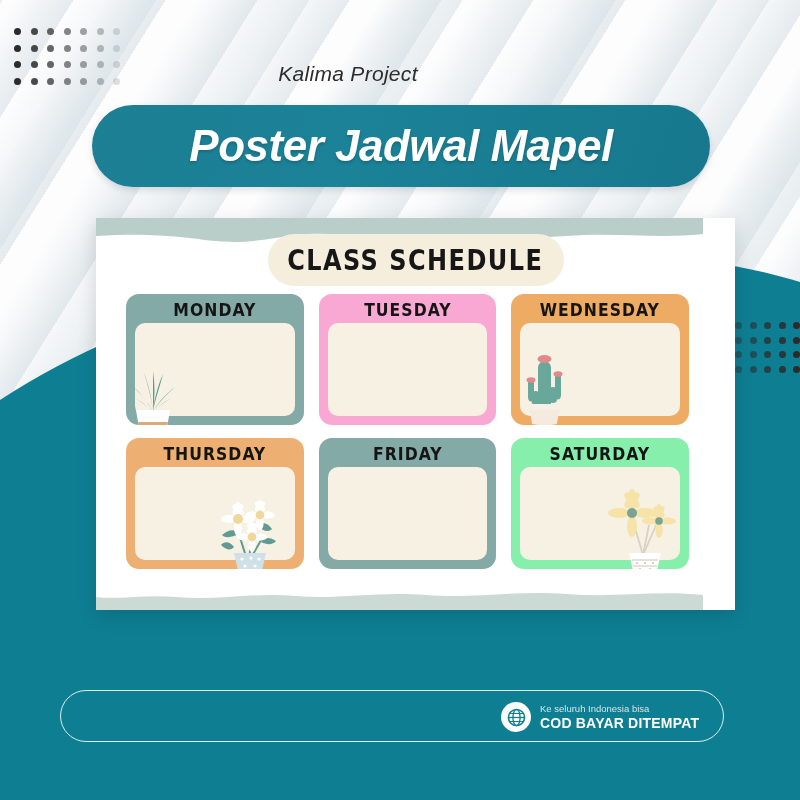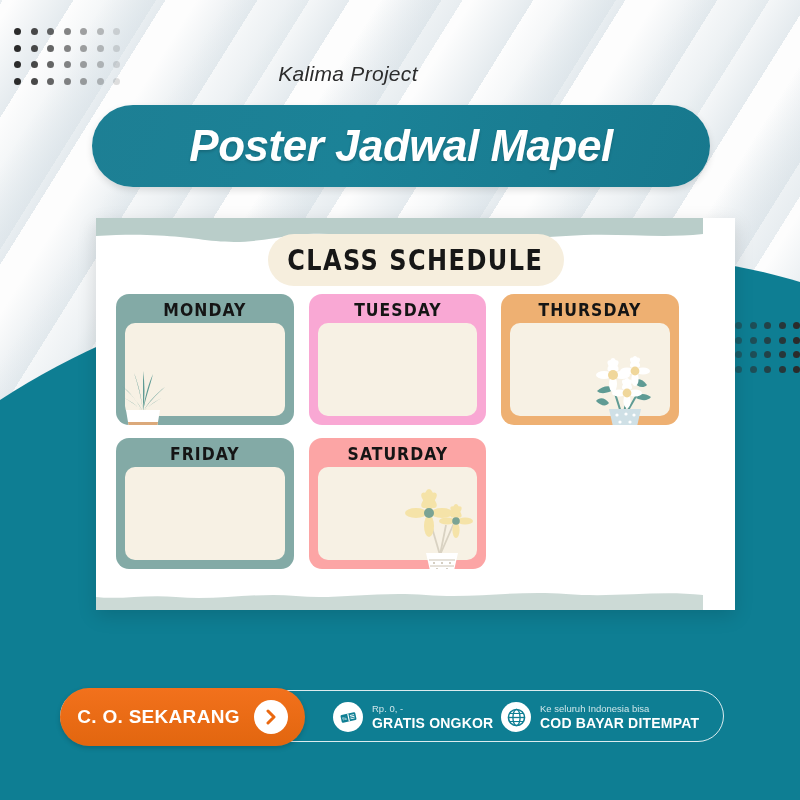--- a/index.html
+++ b/index.html
@@ -93,21 +93,21 @@
   .sched-pill .s{
     font-size:29px;font-weight:bold;color:#171717;
     letter-spacing:1.6px;
     font-family:"DejaVu Sans Condensed","Liberation Sans Narrow","Liberation Sans",sans-serif;
     transform:scaleX(.92);
     white-space:nowrap;
   }
 
   
   .grid{
-    position:absolute;left:20px;top:76px;width:563px;
+    position:absolute;left:30px;top:76px;width:563px;
     display:grid;grid-template-columns:repeat(3,1fr);
     gap:13px 15px;
   }
   .daycard{
     height:131px;border-radius:13px;position:relative;overflow:hidden;
     padding:4px;box-sizing:border-box;
   }
   .daycard .dname{
     position:relative;z-index:3;
     text-align:center;font-size:18.5px;font-weight:bold;color:#151515;
@@ -270,20 +270,40 @@
         <path d="M31,54 C26,47 19,42 12,39 C20,43 27,48 31,54 Z"></path>
         <path d="M31,54 C36,47 43,42 50,39 C42,43 35,48 31,54 Z"></path>
       </g>
       <path d="M14,51 L48,51 L45,69 C45,71 42,72 31,72 C20,72 17,71 17,69 Z" fill="#ffffff"></path>
       <path d="M16,63 L46,63 L45,69 C45,71 42,72 31,72 C20,72 17,71 17,69 Z" fill="#dba97a"></path>
     </svg></div>
         </div>
         <div class="daycard" style="background: #f9a8d4;">
           <div class="dname">TUESDAY</div>
           <div class="inner" style="background: rgb(247, 241, 228);"></div>
+        </div>
+        <div class="daycard" style="background: rgb(238, 171, 99);">
+          <div class="dname">WEDNESDAY</div>
+          <div class="inner" style="background: rgb(247, 241, 228);"></div>
+          <div class="art" style="left:4px;bottom:-4px;"><svg width="58" height="78" viewBox="0 0 58 78">
+      <g fill="#6aa79b">
+        <rect x="23" y="14" width="13" height="52" rx="6.5"></rect>
+        <path d="M13,36 C13,30 19,30 19,36 L19,50 C19,56 13,56 13,50 Z"></path>
+        <rect x="16.5" y="44" width="8" height="14" rx="4"></rect>
+        <path d="M40,30 C40,24 46,24 46,30 L46,48 C46,54 40,54 40,48 Z"></path>
+        <rect x="34" y="40" width="8" height="16" rx="4"></rect>
+      </g>
+      <g fill="#e08a8a">
+        <ellipse cx="29.5" cy="12" rx="7" ry="4"></ellipse>
+        <ellipse cx="16" cy="33" rx="4.5" ry="2.8"></ellipse>
+        <ellipse cx="43" cy="27" rx="4.5" ry="2.8"></ellipse>
+      </g>
+      <path d="M14,60 L45,60 L42,76 C42,77.5 39,78 29.5,78 C20,78 17,77.5 17,76 Z" fill="#f4eadd"></path>
+      <path d="M12,57 L47,57 L46,63 L13,63 Z" fill="#f7f0e6"></path>
+    </svg></div>
         </div>
         <div class="daycard" style="background: rgb(238, 176, 114);">
           <div class="dname">THURSDAY</div>
           <div class="inner" style="background: rgb(247, 241, 228);"></div>
           <div class="art" style="right:6px;bottom:-12px;"><svg width="100" height="92" viewBox="0 0 100 92">
       <g stroke="#5f9b94" stroke-width="2" fill="none">
         <path d="M50,78 L40,46"></path>
                 <path d="M50,78 L56,44"></path>
                 <path d="M50,78 L66,50"></path>
       </g>
@@ -336,21 +356,21 @@
         <circle cx="47" cy="81" r="1.6"></circle>
                 <circle cx="57" cy="81" r="1.6"></circle>
         <circle cx="50" cy="87" r="1.6"></circle>
       </g>
     </svg></div>
         </div>
         <div class="daycard" style="background: rgb(131, 170, 166);">
           <div class="dname">FRIDAY</div>
           <div class="inner" style="background: rgb(247, 241, 228);"></div>
         </div>
-        <div class="daycard" style="background: #fca5a5;">
+        <div class="daycard" style="background: #86efac;">
           <div class="dname">SATURDAY</div>
           <div class="inner" style="background: rgb(247, 241, 228);"></div>
           <div class="art" style="right:2px;bottom:-12px;"><svg width="88" height="96" viewBox="0 0 88 96">
       <g stroke="#d9d2c2" stroke-width="1.8" fill="none">
         <path d="M44,74 L34,40"></path>
                 <path d="M44,74 L50,44"></path>
                 <path d="M44,74 L58,42"></path>
       </g>
       <g transform="translate(33,32)">
         <g fill="#f5e3a8">
@@ -387,47 +407,21 @@
         <circle cx="41" cy="88" r="1.1"></circle>
                 <circle cx="51" cy="88" r="1.1"></circle>
       </g>
     </svg></div>
         </div>
       </div>
   </div>
 
   <div class="cta-wrap">
 
-    <div class="cta-btn">
-      <div class="lbl">C. O. SEKARANG</div>
-      <div class="cta-arrow">
-        <svg width="16" height="16" viewBox="0 0 16 16">
-          <path d="M5 2 L11 8 L5 14" fill="none" stroke="#ea680f" stroke-width="3" stroke-linecap="round" stroke-linejoin="round"></path>
-        </svg>
-      </div>
-    </div>
-
-    <div class="badge" style="left:272px;">
-      <div class="ic">
-        <svg width="19" height="19" viewBox="0 0 24 24">
-          <g transform="rotate(-12 12 12)">
-            <rect x="2.5" y="7" width="19" height="10" rx="1.6" fill="#0e7e93"></rect>
-            <rect x="11.3" y="7" width="1.5" height="10" fill="#fff"></rect>
-            <text x="6.8" y="14.6" font-size="6" fill="#fff" font-family="'Liberation Sans',sans-serif" text-anchor="middle">%</text>
-            <rect x="14.2" y="9.4" width="5.4" height="1.1" fill="#fff"></rect>
-            <rect x="14.2" y="11.5" width="5.4" height="1.1" fill="#fff"></rect>
-            <rect x="14.2" y="13.6" width="5.4" height="1.1" fill="#fff"></rect>
-          </g>
-        </svg>
-      </div>
-      <div class="txt">
-        <div class="top">Rp. 0, -</div>
-        <div class="bot">GRATIS ONGKOR</div>
-      </div>
-    </div>
+
 
     <div class="badge" style="left:440px;">
       <div class="ic">
         <svg width="21" height="21" viewBox="0 0 24 24">
           <circle cx="12" cy="12" r="9.2" fill="none" stroke="#0e7e93" stroke-width="1.8"></circle>
           <ellipse cx="12" cy="12" rx="4.1" ry="9.2" fill="none" stroke="#0e7e93" stroke-width="1.5"></ellipse>
           <line x1="2.8" y1="12" x2="21.2" y2="12" stroke="#0e7e93" stroke-width="1.5"></line>
           <line x1="4.3" y1="7.4" x2="19.7" y2="7.4" stroke="#0e7e93" stroke-width="1.2"></line>
           <line x1="4.3" y1="16.6" x2="19.7" y2="16.6" stroke="#0e7e93" stroke-width="1.2"></line>
         </svg>

